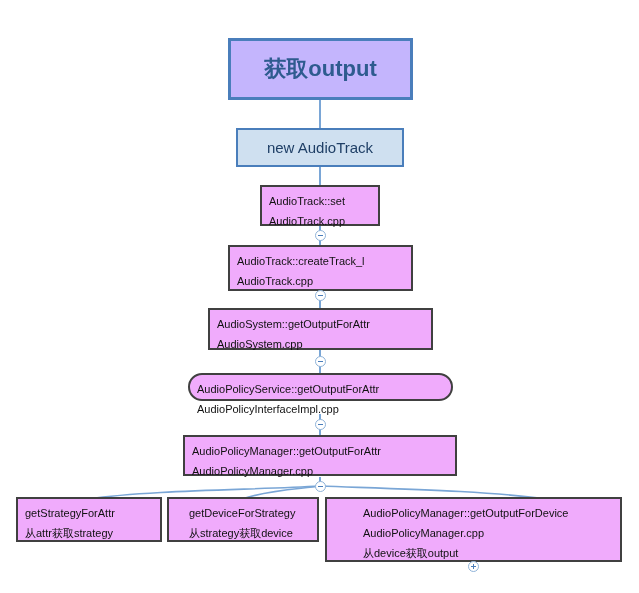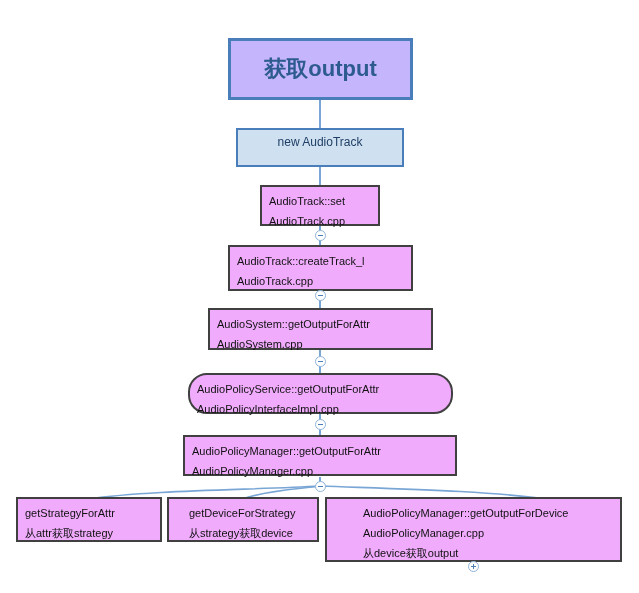--- a/index.html
+++ b/index.html
@@ -55,24 +55,24 @@
     line-height: 30px;
     text-align: center;
     padding: 13px 10px;
   }
 
   
   .node.accent {
     background: #cfe0f0;
     border: 2px solid #4a7ebb;
     color: #1f3f66;
-    font-size: 12px;
+    font-size: 15px;
     line-height: 24px;
     text-align: center;
-    padding: 0 14px;
+    padding: 6px 14px;
   }
 
   
   .handle {
     position: absolute;
     width: 11px;
     height: 11px;
     box-sizing: border-box;
     border: 1px solid #8fb3d9;
     border-radius: 50%;
@@ -139,21 +139,21 @@
     <span class="line">AudioTrack.cpp</span>
   </div>
   <div class="handle" style="left:315px; top:290px;"></div>
 
   <div class="node" style="left:208px; top:308px; width:225px; height:42px;">
     <span class="line">AudioSystem::getOutputForAttr</span>
     <span class="line">AudioSystem.cpp</span>
   </div>
   <div class="handle" style="left:315px; top:356px;"></div>
 
-  <div class="node" style="left:188px; top:373px; width:265px; height:41px;border-radius:19px;">
+  <div class="node" style="left:188px; top:373px; width:265px; height:28px;border-radius:19px;">
     <span class="line">AudioPolicyService::getOutputForAttr</span>
     <span class="line">AudioPolicyInterfaceImpl.cpp</span>
   </div>
   <div class="handle" style="left:315px; top:419px;"></div>
 
   <div class="node" style="left:183px; top:435px; width:274px; height:41px;">
     <span class="line">AudioPolicyManager::getOutputForAttr</span>
     <span class="line">AudioPolicyManager.cpp</span>
   </div>
   <div class="handle" style="left:315px; top:481px;"></div>

